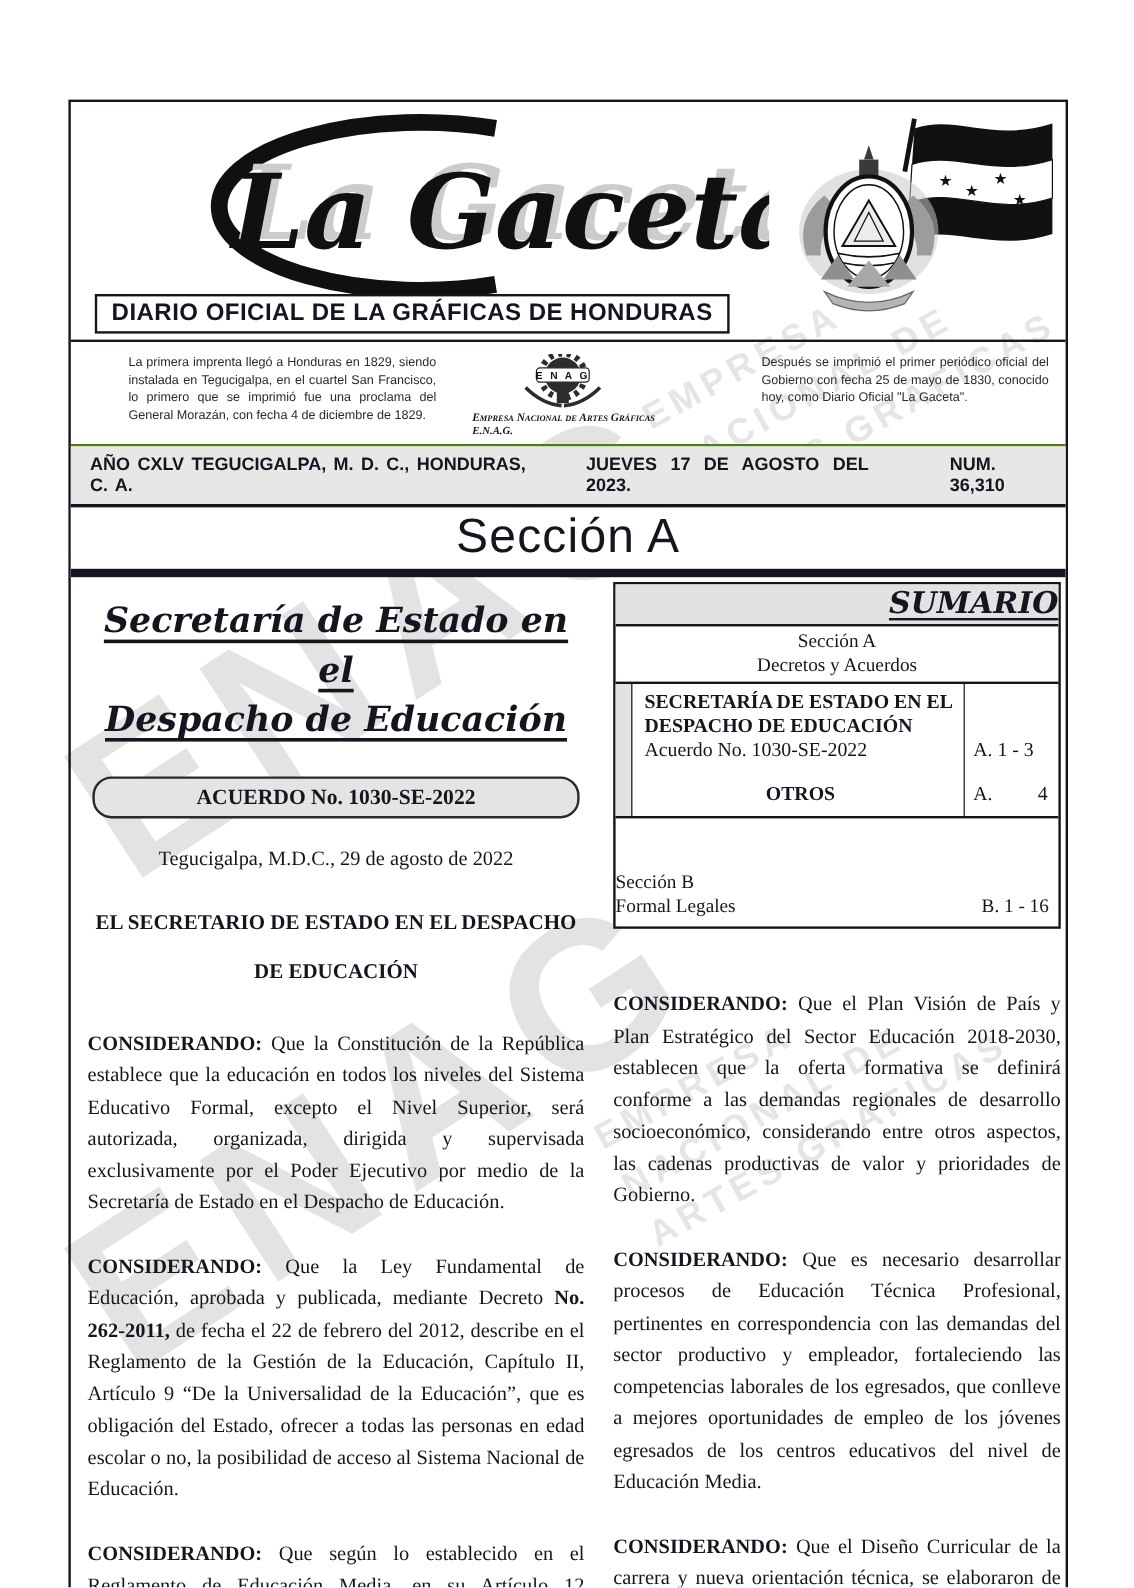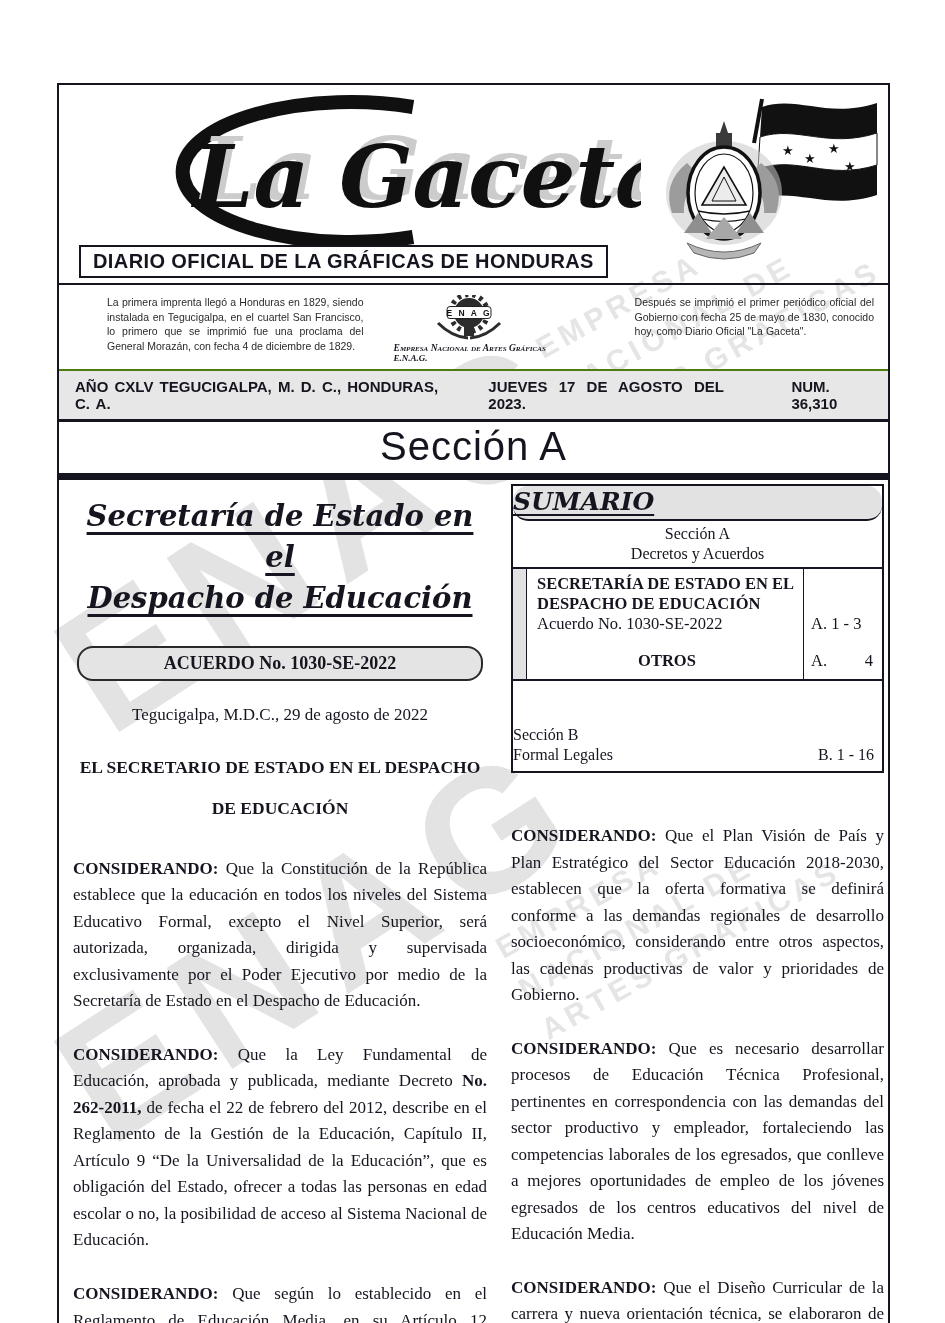--- a/index.html
+++ b/index.html
@@ -49,23 +49,23 @@
                  font-size:29px;line-height:1.42;margin-top:8px;}
   .article-title span{text-decoration:underline;text-decoration-thickness:2.5px;text-underline-offset:6px;}
   .acuerdo-pill{margin:26px 4px 0 4px;border:2px solid #2a2a2a;border-radius:16px;background:#e4e4e4;
                 text-align:center;font-weight:bold;font-size:18px;padding:5px 0;}
   .place-date{text-align:center;font-size:17px;margin-top:24px;}
   .issuer{text-align:center;font-weight:bold;font-size:17.5px;line-height:2.35;margin-top:22px;}
   .para{font-size:17px;line-height:1.56;text-align:justify;margin-top:27px;}
   .para b{font-weight:bold;}
   
   .sumario{border:2px solid #15151f;background:#fff;margin-top:2px;}
-  .sum-header{background:#e2e2e2;text-align:left;border-bottom:2px solid #15151f;
+  .sum-header{background:#e2e2e2;text-align:right;border-bottom:2px solid #15151f;
               font-family:"DejaVu Serif",serif;font-weight:bold;font-style:italic;font-size:25px;
-              padding:1px 0 3px 0;border-radius:15px;}
+              padding:1px 0 3px 0;}
   .sum-header span{text-decoration:underline;text-decoration-thickness:2px;text-underline-offset:4px;}
   .sum-seca{text-align:center;font-size:16px;line-height:20px;border-bottom:2px solid #15151f;padding:3px 0;}
   .sum-main{display:flex;border-bottom:2px solid #15151f;}
   .sum-gutter{width:13px;background:#e2e2e2;border-right:1.5px solid #15151f;}
   .sum-cell{flex:1;padding:5px 6px 8px 10px;font-size:16.5px;line-height:20px;}
   .sum-org{font-weight:bold;}
   .sum-otros{font-weight:bold;margin-top:17px;text-align:center;}
   .sum-pages{width:78px;border-left:1.5px solid #15151f;position:relative;font-size:16.5px;}
   .sum-pages .p1{position:absolute;top:45px;left:7px;}
   .sum-pages .p2{position:absolute;top:82px;left:7px;right:9px;display:flex;justify-content:space-between;}

